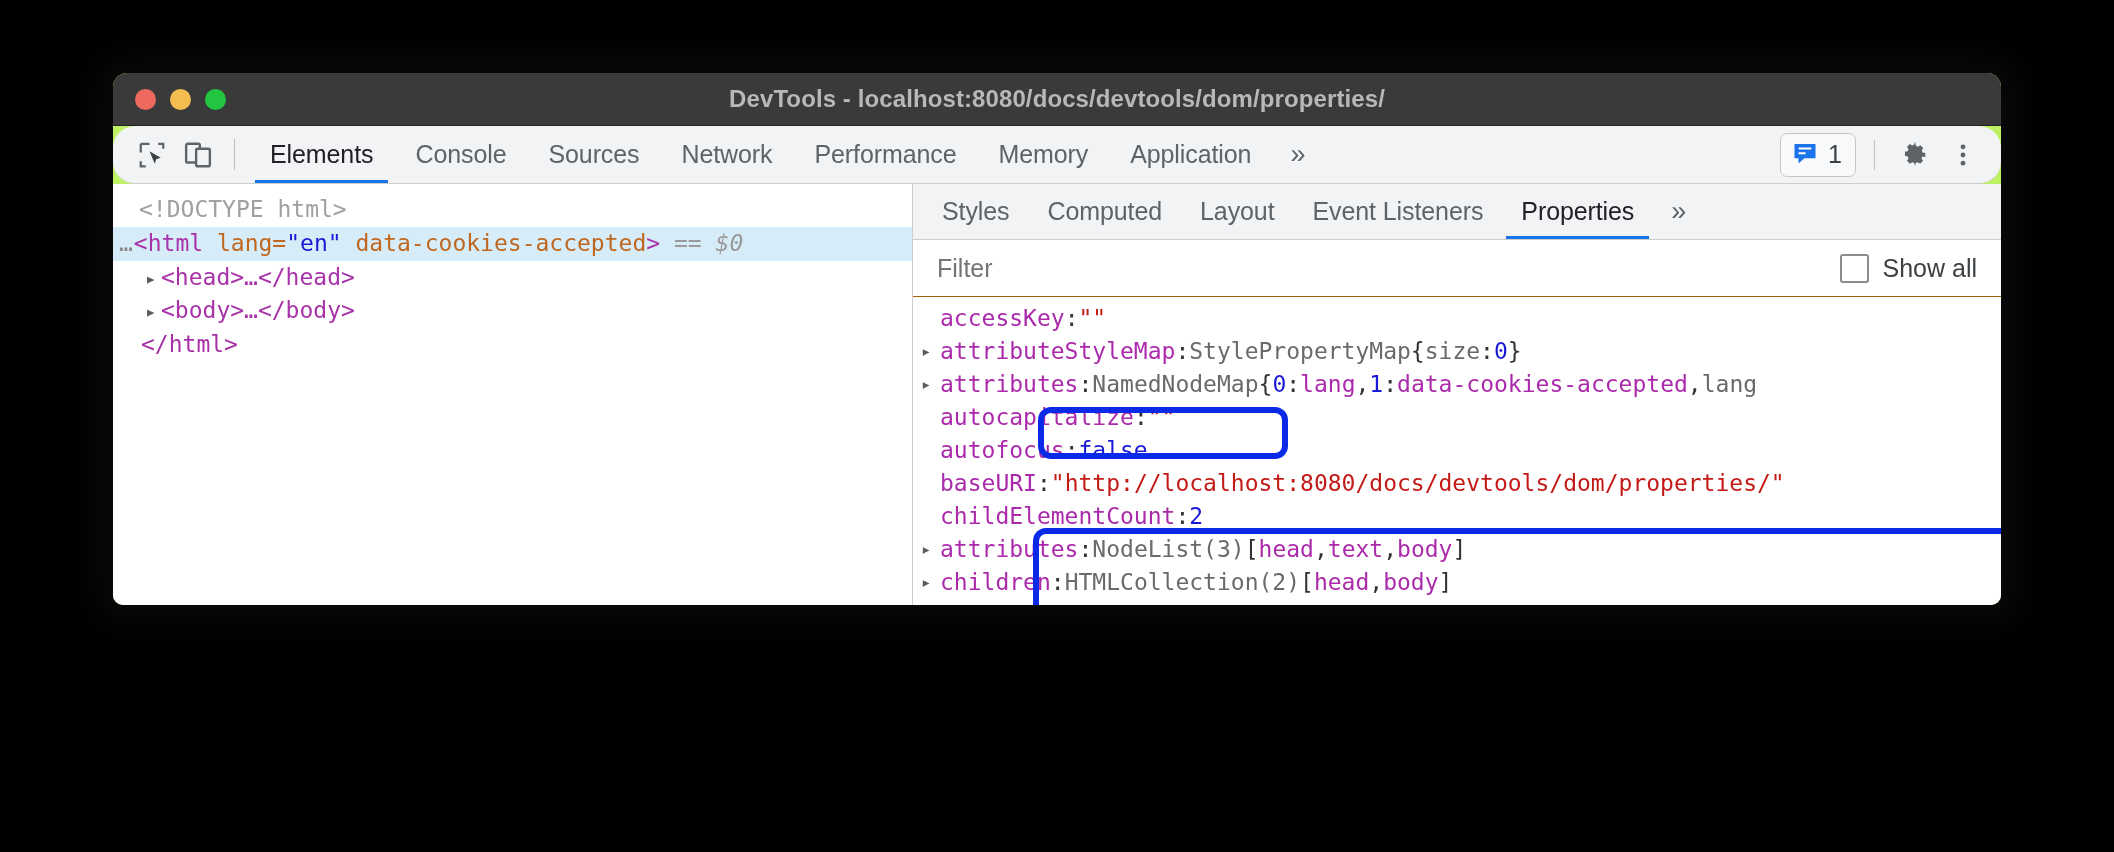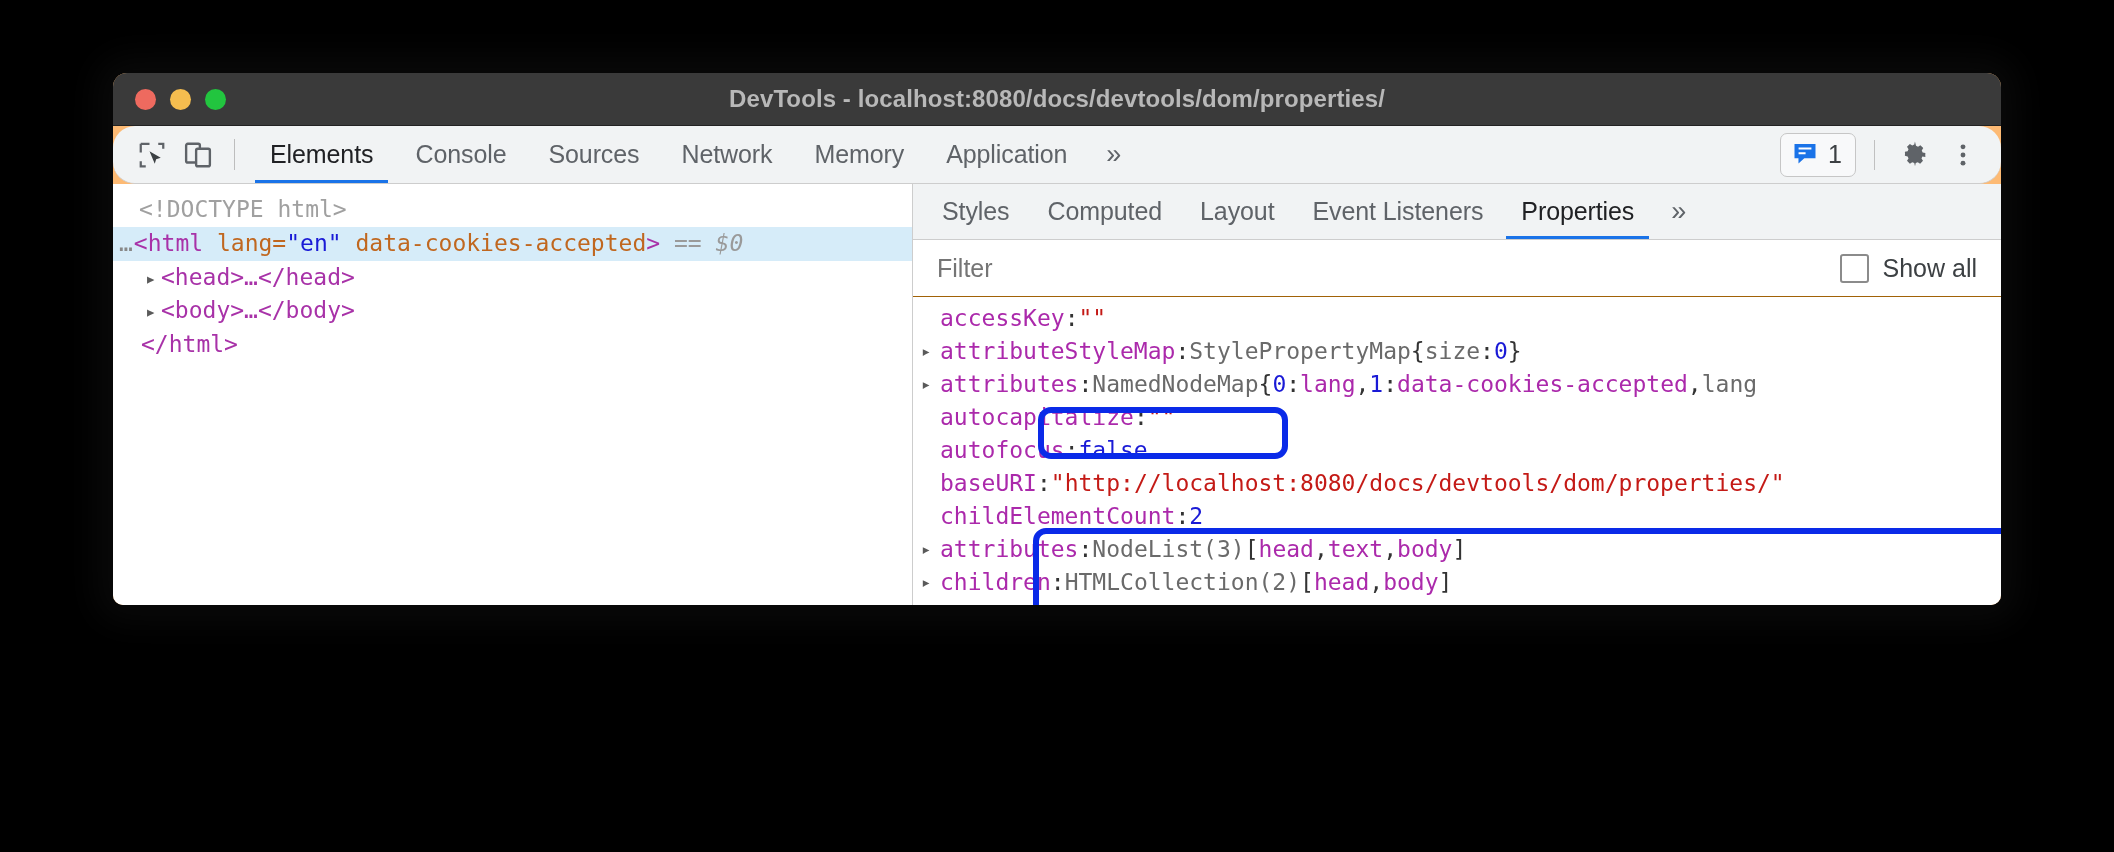--- a/index.html
+++ b/index.html
@@ -14,21 +14,21 @@
     font-family: "Liberation Sans", sans-serif;
   }
 
   
   #window {
     position: absolute;
     left: 113px;
     top: 73px;
     width: 1888px;
     height: 532px;
-    background: #fdba74;
+    background: #bef264;
     border-radius: 14px 14px 10px 10px;
     box-shadow: 0 0 34px 18px rgba(255,255,255,0.035);
     overflow: hidden;
   }
 
   
   #titlebar {
     position: relative;
     height: 52px;
     background: #3a3a3a;
@@ -388,20 +388,23 @@
       <div class="tab">
           <span>Console</span>
         </div>
       <div class="tab">
           <span>Sources</span>
         </div>
       <div class="tab">
           <span>Network</span>
         </div>
       <div class="tab">
+          <span>Performance</span>
+        </div>
+      <div class="tab">
           <span>Memory</span>
         </div>
       <div class="tab">
           <span>Application</span>
         </div>
     </div>
 
     <div class="chev">»</div>
 
     <div id="tb-right">

